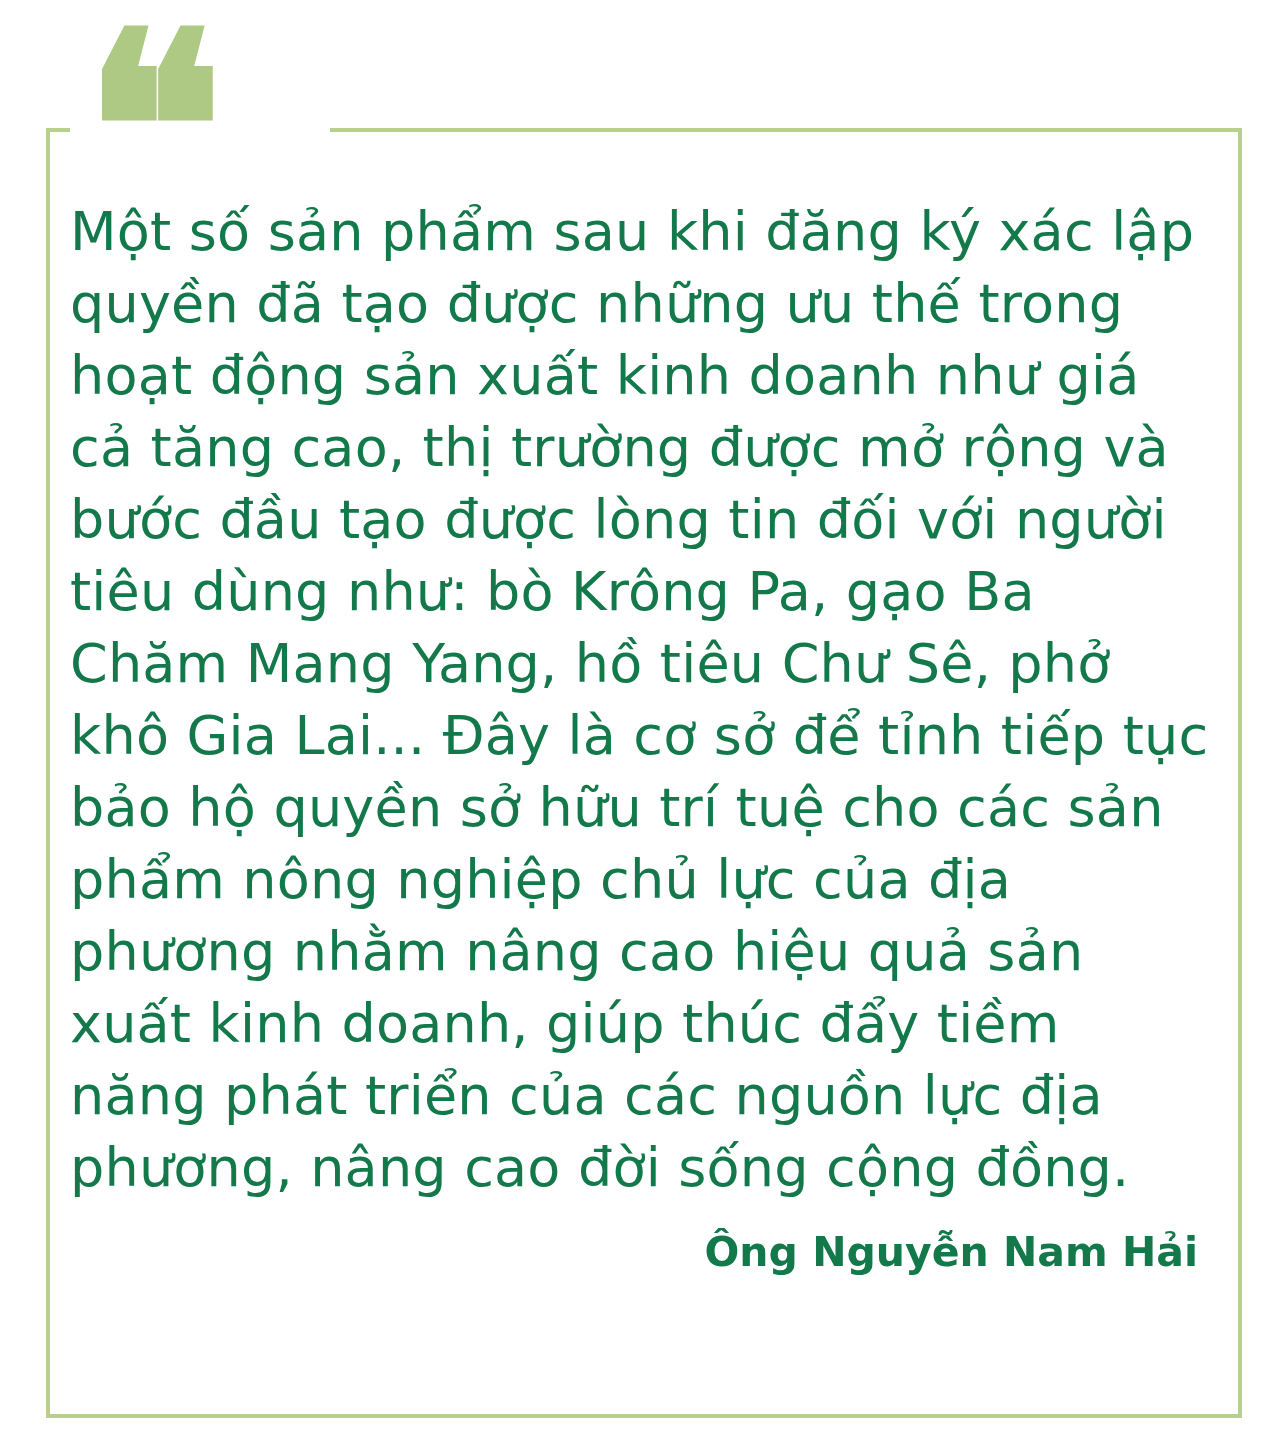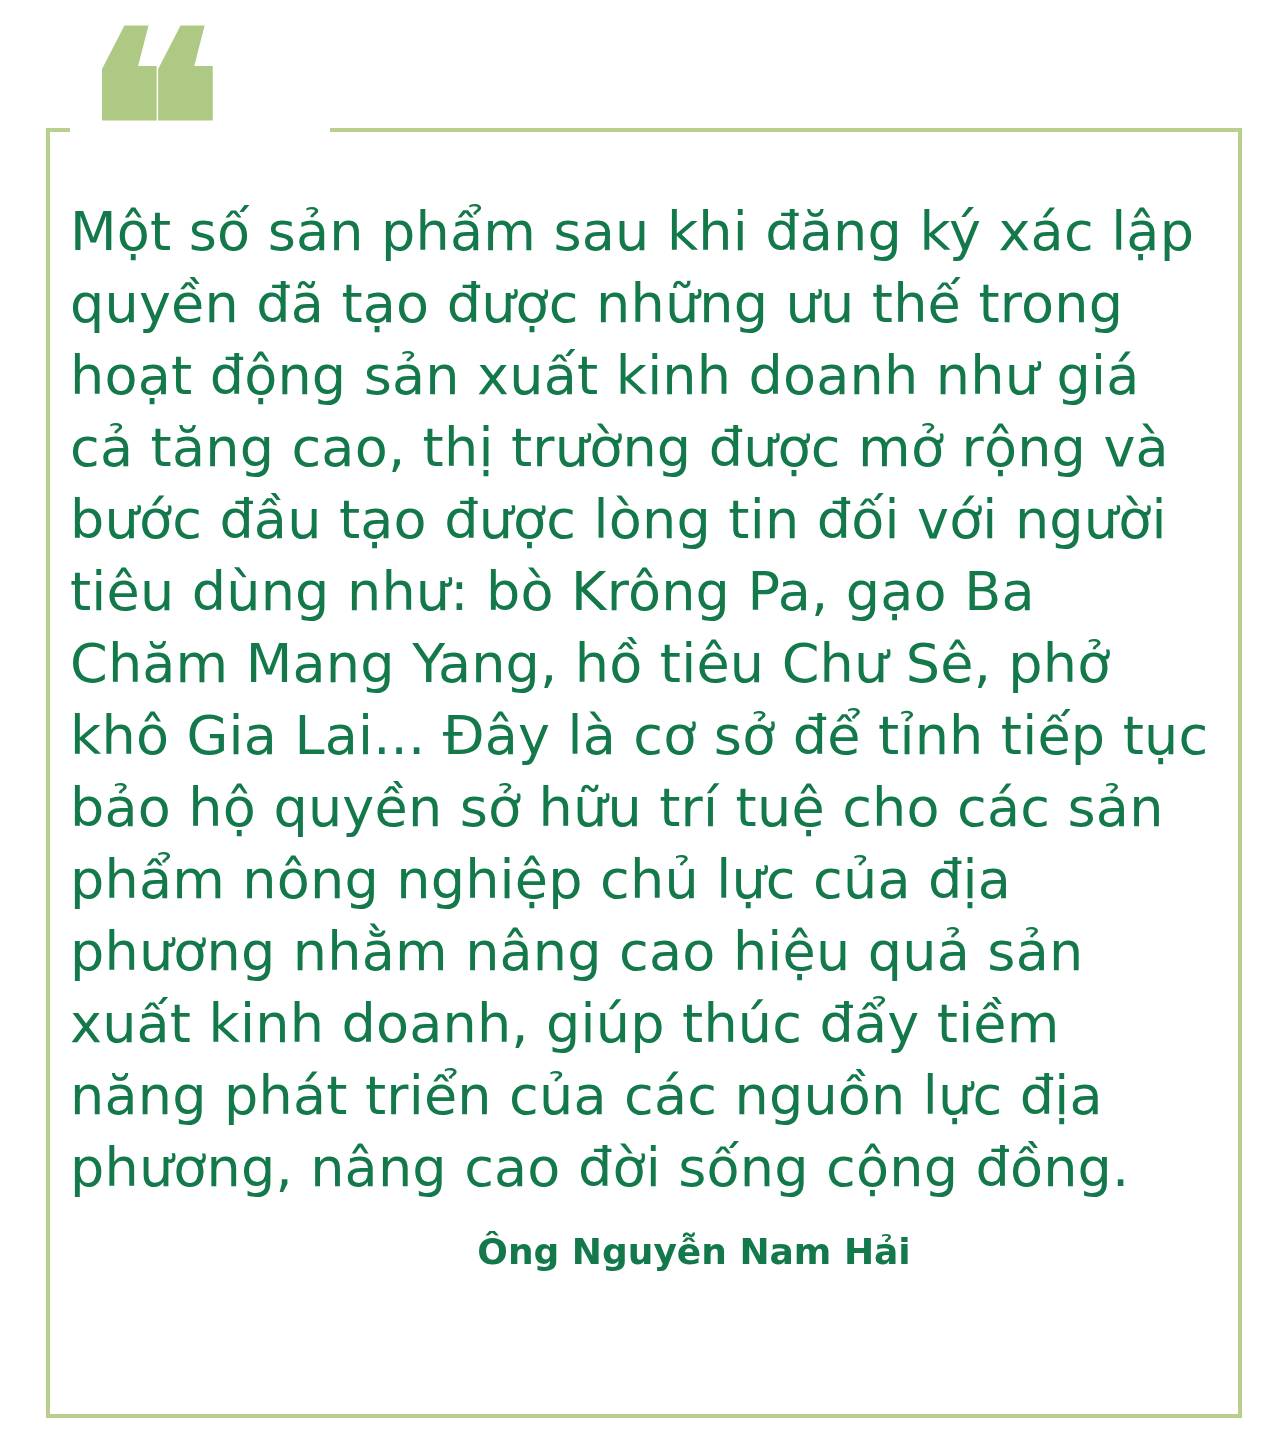--- a/index.html
+++ b/index.html
@@ -67,27 +67,27 @@
     color: #13794a;
     font-weight: 400;
     letter-spacing: 0.2px;
   }
   .quote-body p {
     margin: 0;
   }
 
   .attribution {
     position: absolute;
-    right: 62px;
+    right: 78px;
     top: 1218px;
     width: 1040px;
-    text-align: center;
+    text-align: right;
     color: #13794a;
     font-weight: 700;
-    font-size: 36px;
+    font-size: 41px;
     line-height: 68px;
   }
   .attr-name {
     display: block;
   }
   .attr-role {
     display: block;
   }
 </style>
 </head>

